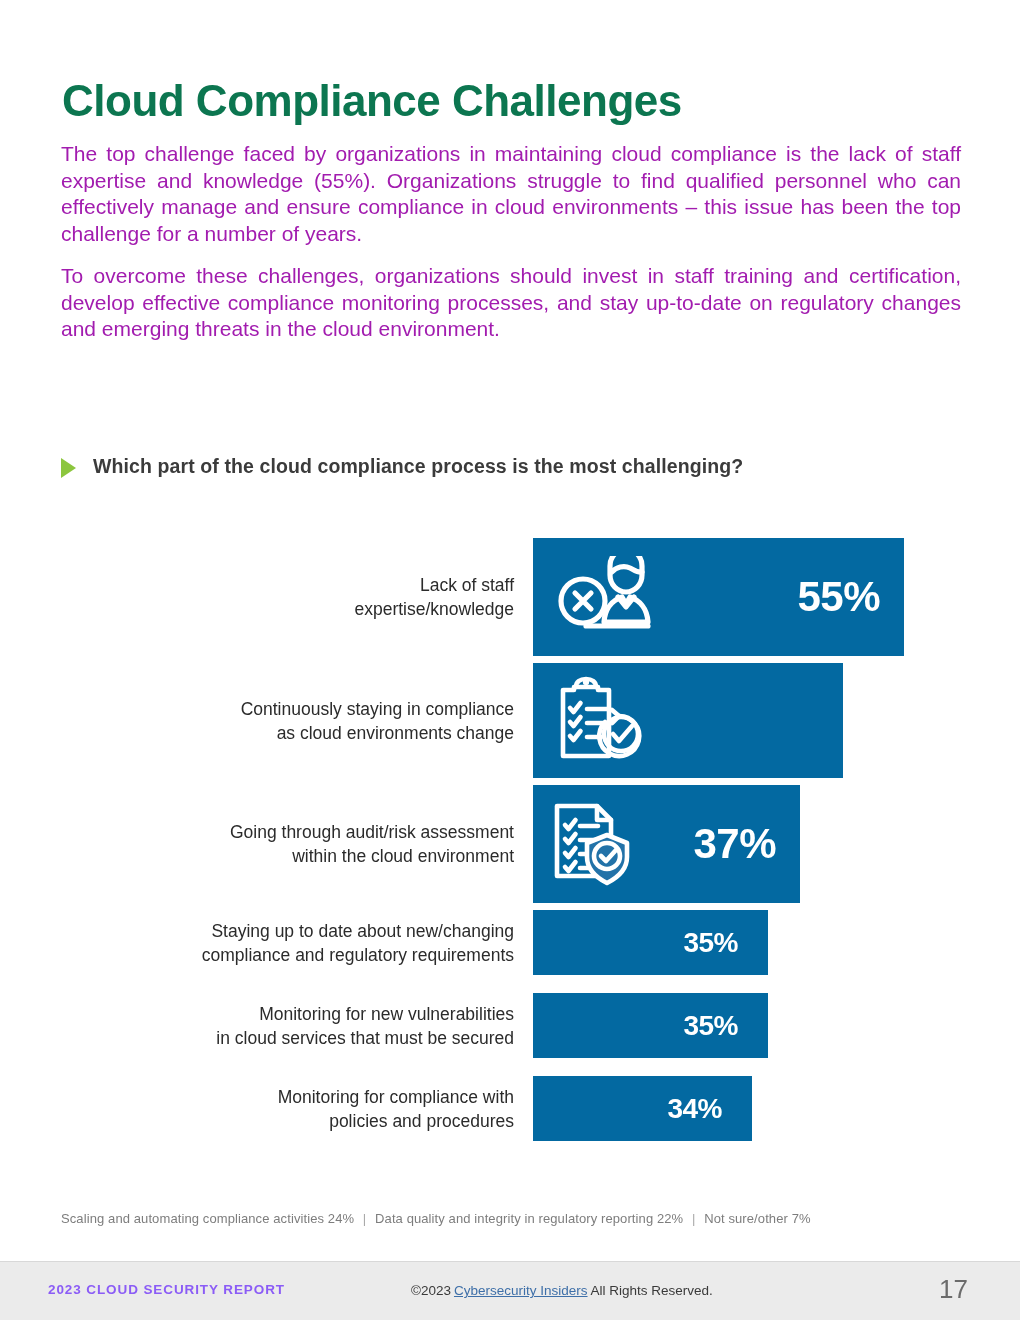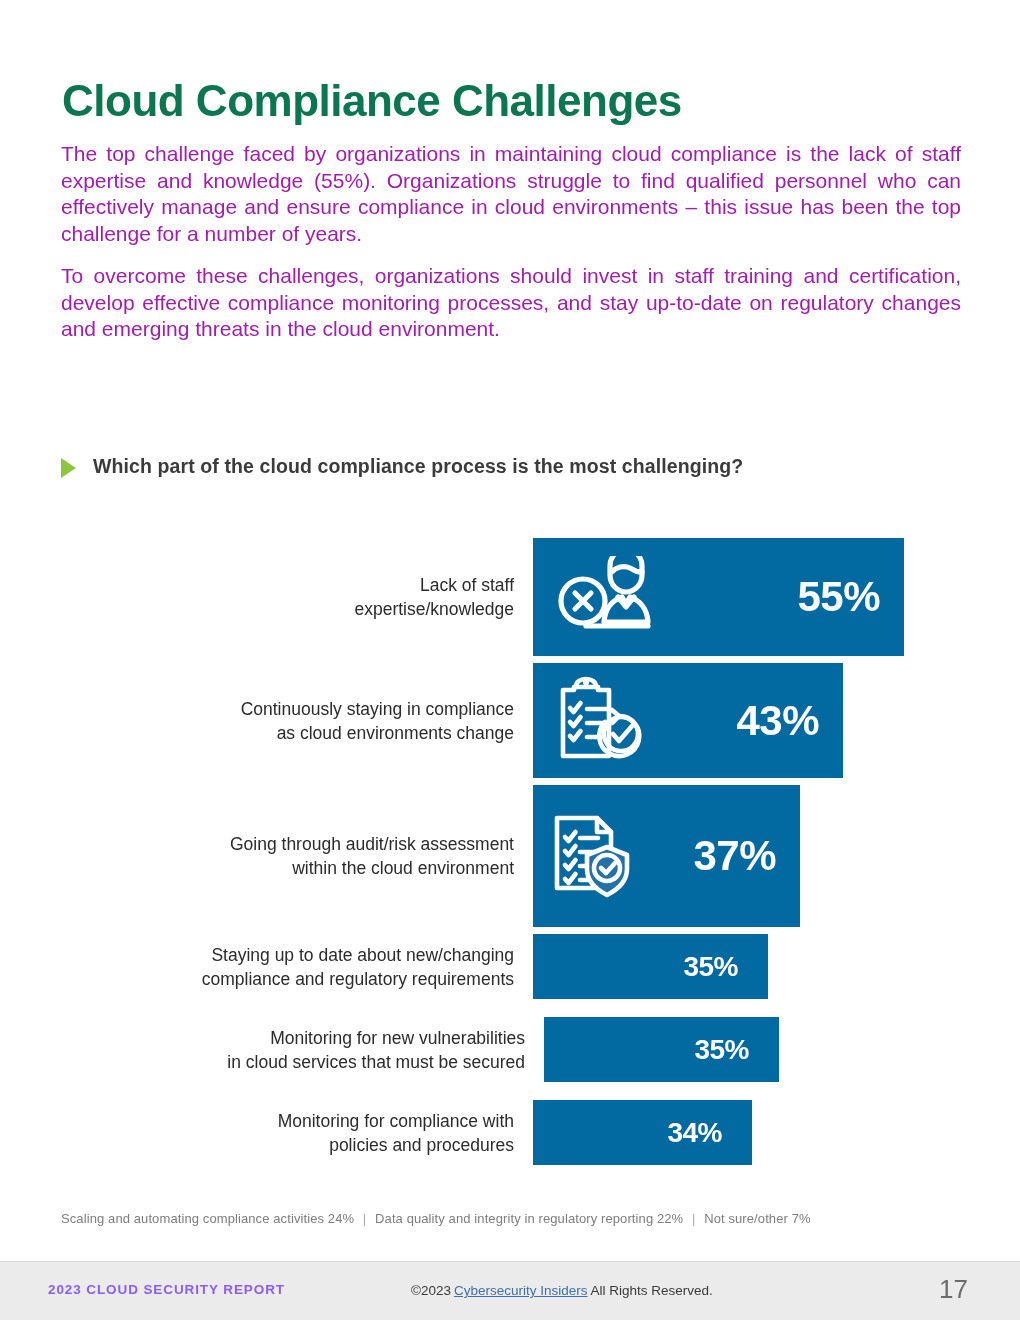--- a/index.html
+++ b/index.html
@@ -243,28 +243,27 @@
             <path d="M21 60 l3.5 4 l7 -9"></path>
             <path d="M38 61 h14"></path>
 
             <path d="M56 46 a20 20 0 1 0 14 -6"></path>
             <path d="M63 34 l7 6 l-7 7"></path>
 
             <circle cx="72" cy="58" r="17"></circle>
             <path d="M64 58 l6 7 l13 -15"></path>
           </svg>
         </div>
-        <div class="bar-value">43%</div>
       </div>
     </div>
 
     <div class="bar-row">
       <div class="bar-label"><span>Going through audit/risk assessment</span>
 <span>within the cloud environment</span></div>
-      <div class="bar tall" style="width:267px;height:142px;">
+      <div class="bar tall" style="width:267px;height:118px;">
         <div class="bar-icon" style="width:115px;">
           <svg width="92" height="92" viewBox="0 0 92 92" fill="none" stroke="#ffffff" stroke-width="4.6" stroke-linecap="round" stroke-linejoin="round">
 
             <path d="M12 8 h40 l14 14 v56 h-54 z"></path>
             <path d="M52 8 v14 h14"></path>
 
             <path d="M20 27 l3.5 4 l7 -9"></path>
             <path d="M35 28 h18"></path>
             <path d="M20 41 l3.5 4 l7 -9"></path>
             <path d="M35 42 h18"></path>
@@ -284,21 +283,21 @@
     </div>
 
     <div class="bar-row" style="margin-bottom:18px;">
       <div class="bar-label"><span>Staying up to date about new/changing</span>
 <span>compliance and regulatory requirements</span></div>
       <div class="bar" style="width:235px;height:65px;">
         <div class="bar-value" style="padding-right:30px;">35%</div>
       </div>
     </div>
 
-    <div class="bar-row" style="margin-bottom:18px;padding-left:11px;">
+    <div class="bar-row" style="margin-bottom:18px;">
       <div class="bar-label"><span>Monitoring for new vulnerabilities</span>
 <span>in cloud services that must be secured</span></div>
       <div class="bar" style="width:235px;height:65px;">
         <div class="bar-value" style="padding-right:30px;">35%</div>
       </div>
     </div>
 
     <div class="bar-row">
       <div class="bar-label"><span>Monitoring for compliance with</span>
 <span>policies and procedures</span></div>

